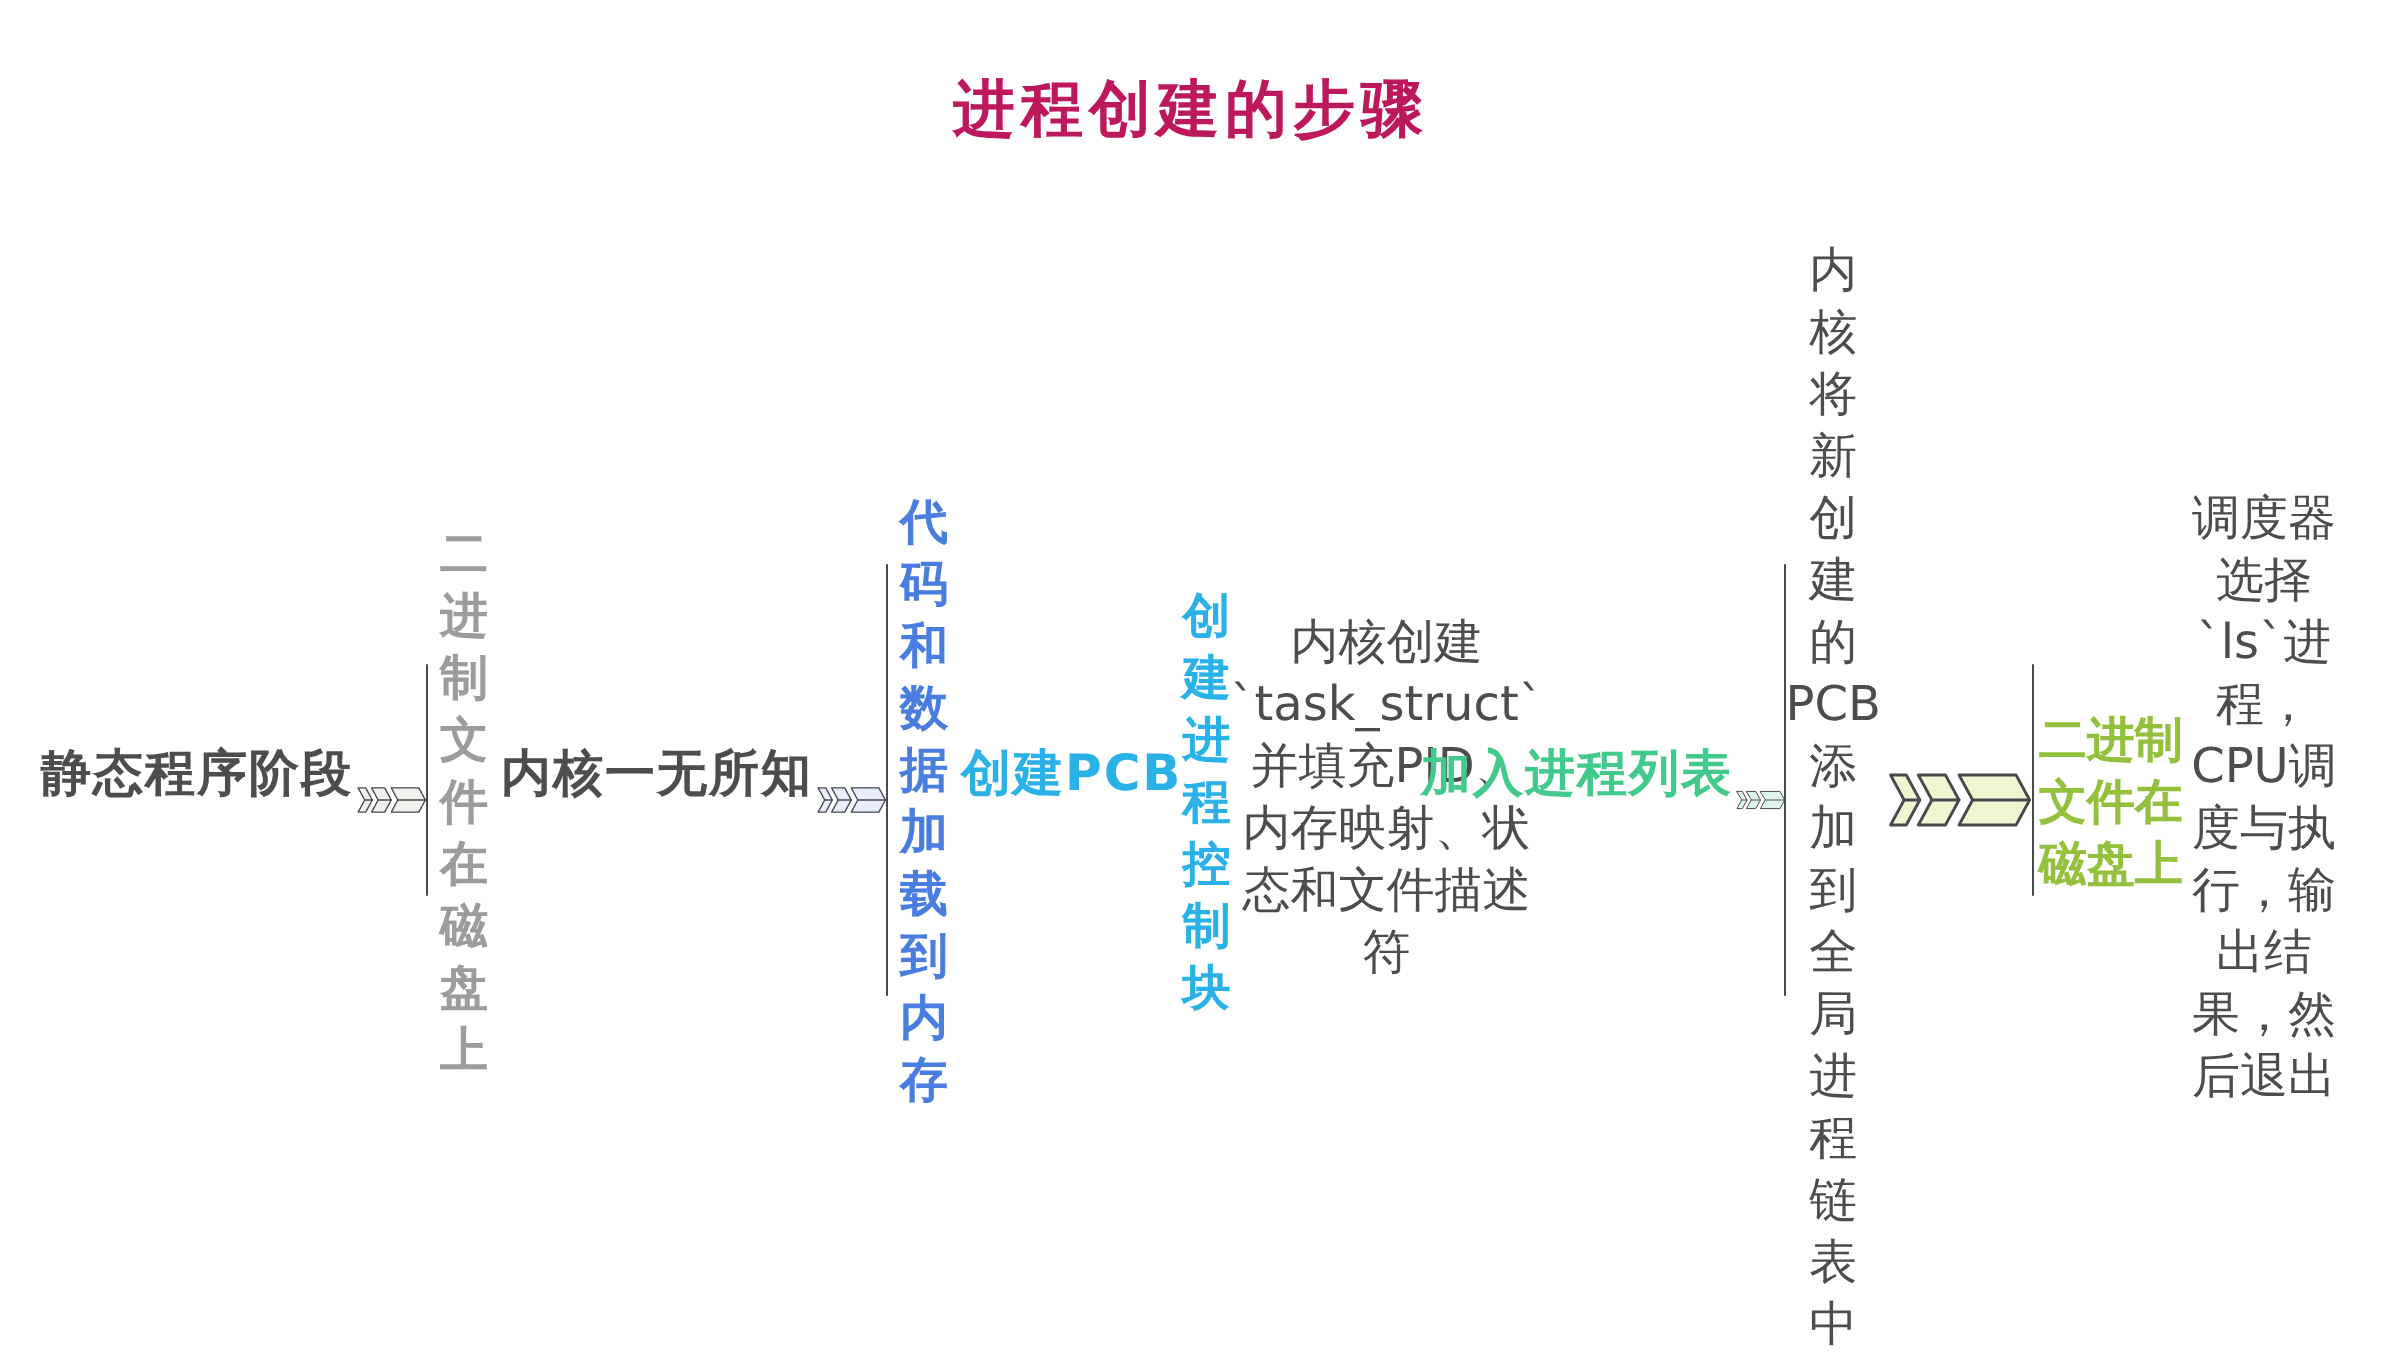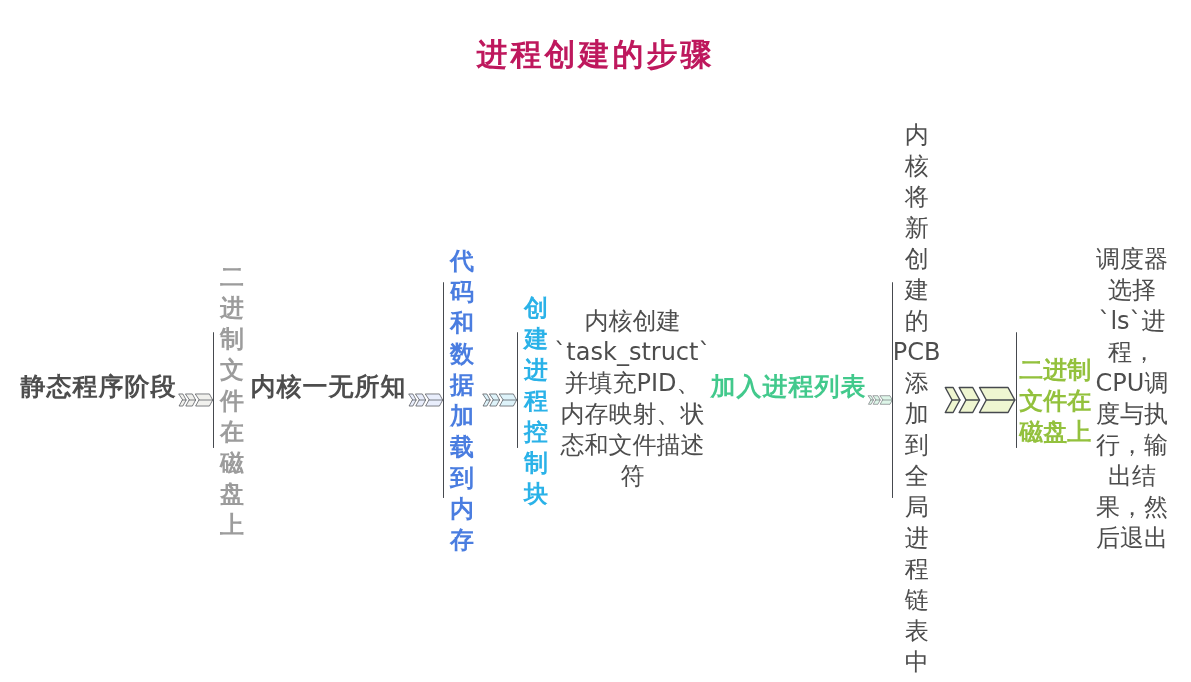--- a/index.html
+++ b/index.html
@@ -112,20 +112,21 @@
         <polygon points="51,3 89,3 108,38 89,73 51,73 70,38"></polygon>
         <line x1="70" y1="38" x2="108" y2="38"></line>
         <polygon points="108,3 188,3 207,38 188,73 108,73 127,38"></polygon>
         <line x1="127" y1="38" x2="207" y2="38"></line>
       </svg>
       <div class="stem"></div>
       <div class="step-event">代码和数据加载到内存</div>
     </div>
 
     <div class="col" style="--header-color: #2ab2e8; --event-color: #2ab2e8; --fill: #def3fa;">
+      <div class="col-header">创建PCB</div>
       <svg class="chevrons" width="212" height="76" viewBox="0 0 212 76">
         <polygon points="12,3 34,3 53,38 34,73 12,73 31,38"></polygon>
         <line x1="31" y1="38" x2="53" y2="38"></line>
         <polygon points="51,3 89,3 108,38 89,73 51,73 70,38"></polygon>
         <line x1="70" y1="38" x2="108" y2="38"></line>
         <polygon points="108,3 188,3 207,38 188,73 108,73 127,38"></polygon>
         <line x1="127" y1="38" x2="207" y2="38"></line>
       </svg>
       <div class="stem"></div>
       <div class="step-event">创建进程控制块</div>

